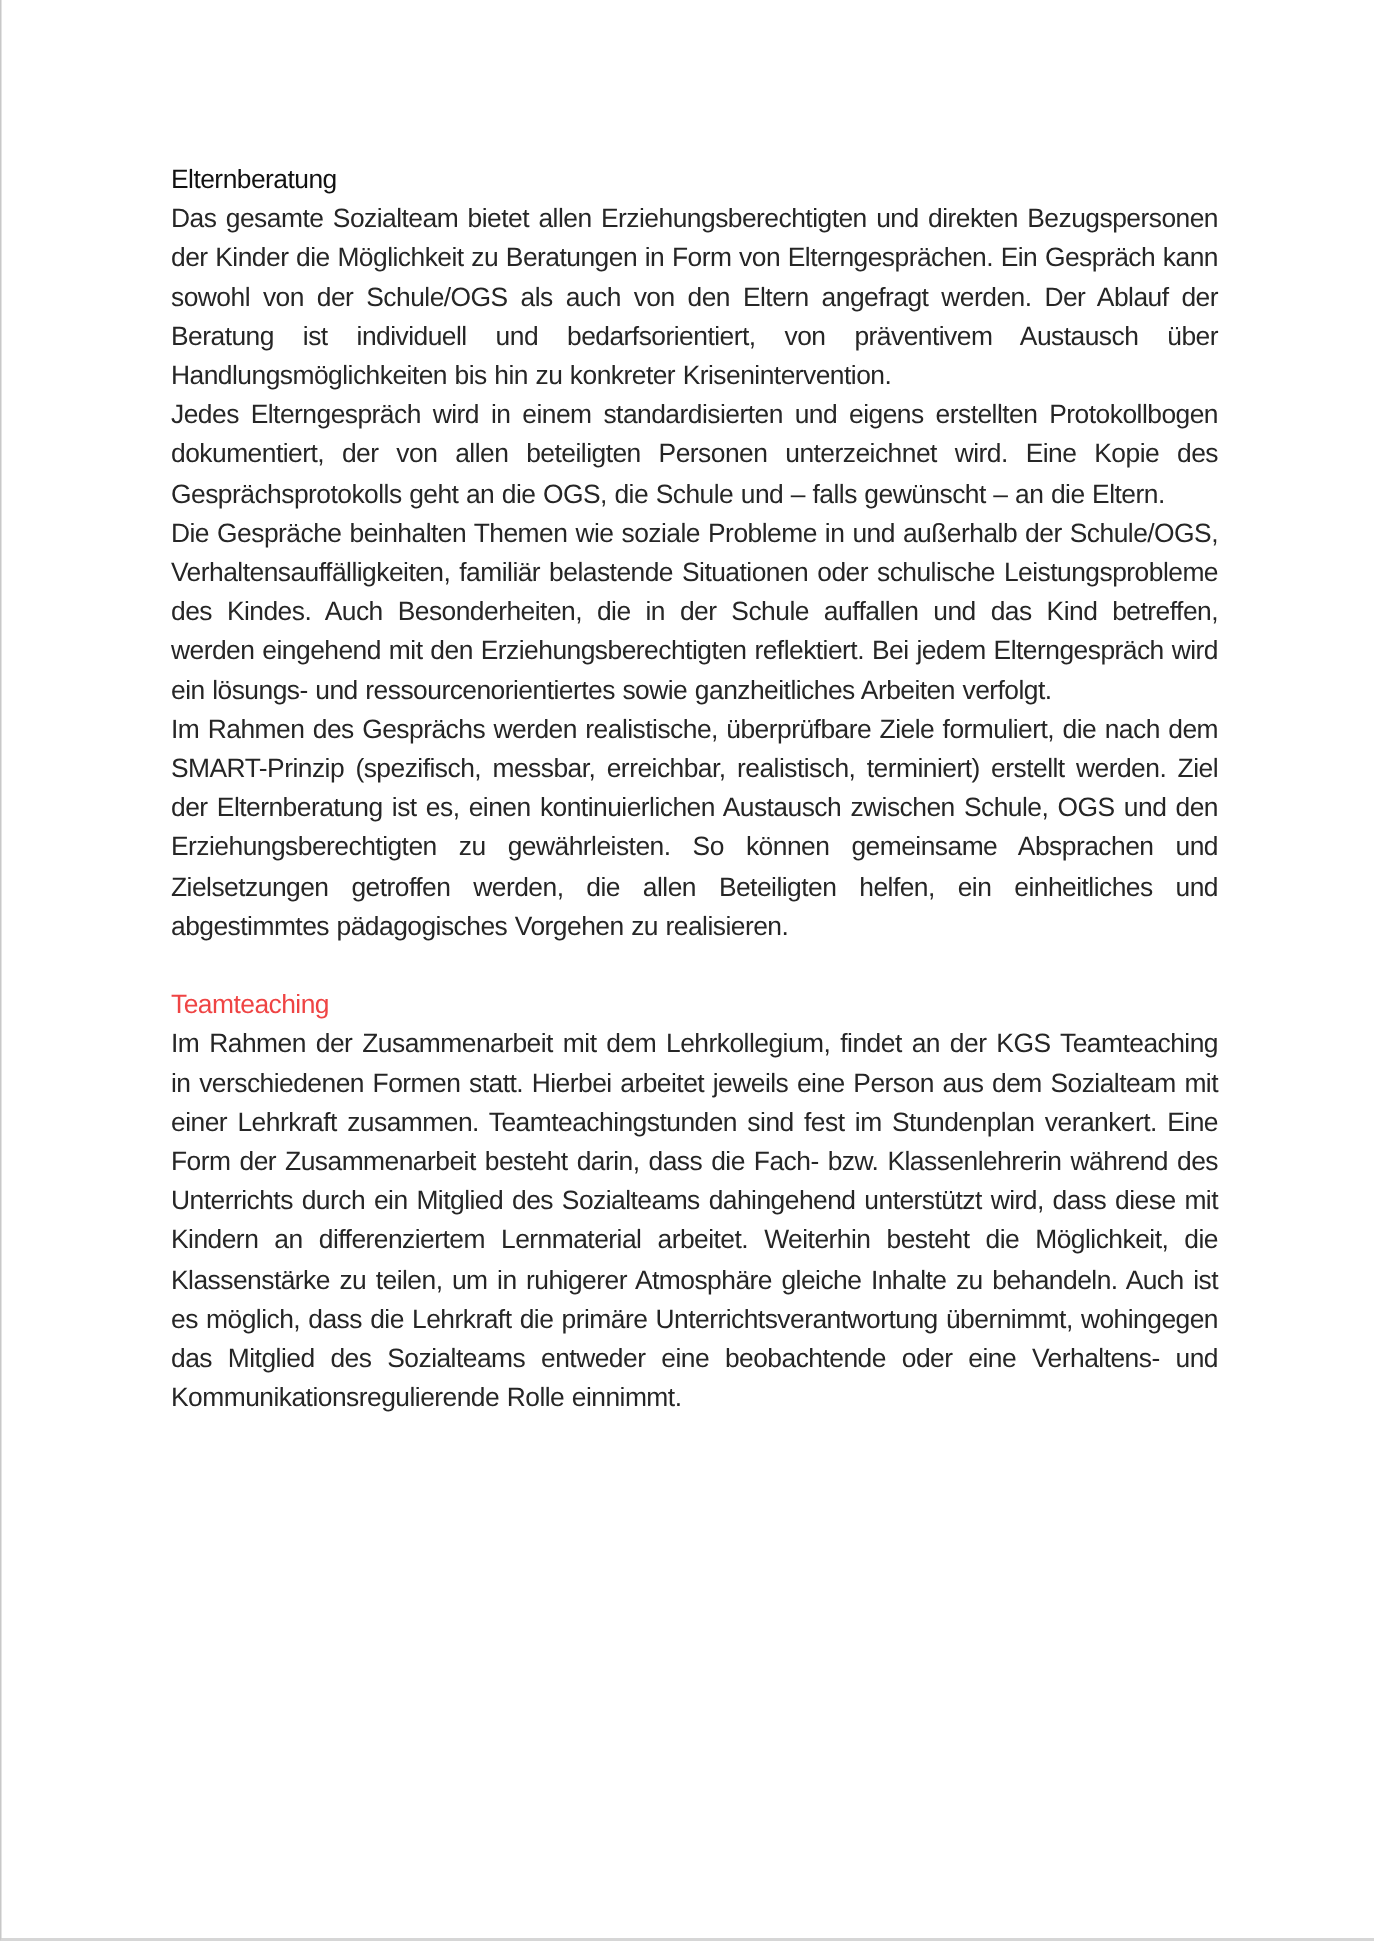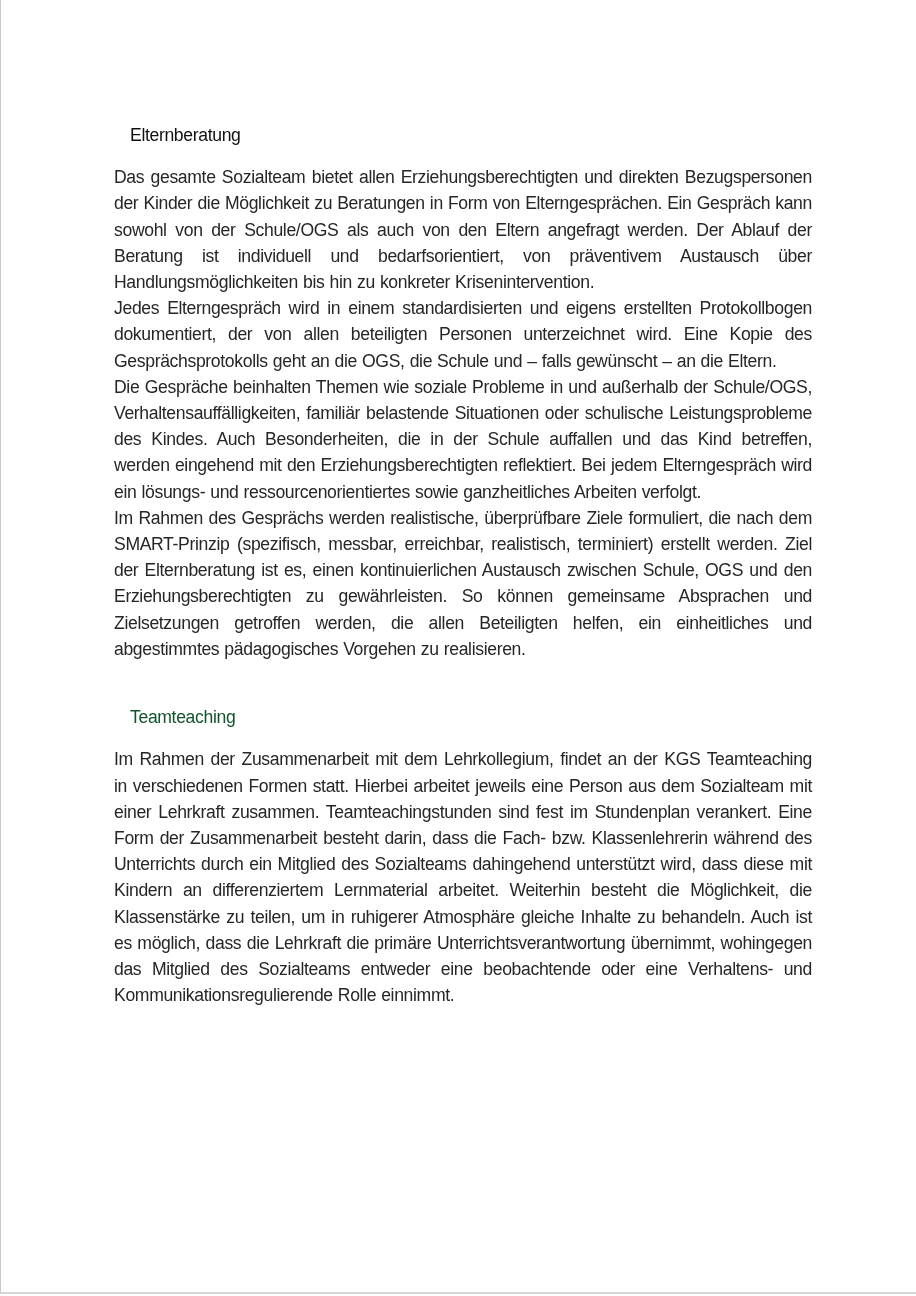--- a/index.html
+++ b/index.html
@@ -13,23 +13,23 @@
   }
   .content {
     position: absolute; left: 113px; top: 106px; width: 698px;
     font-family: "Liberation Sans", sans-serif;
     font-size: 17.6px;
     line-height: 26.2px;
     color: #262626;
     letter-spacing: -0.35px;
     word-spacing: 0.5px;
   }
-  .heading { margin: 16px; font-weight: normal; font-size: 17.6px; line-height: 26.2px; }
+  .heading { margin: 0; font-weight: normal; font-size: 17.6px; line-height: 26.2px; }
   .heading.h1 { color: #111111; }
-  .heading.h2 { color: #14532d; }
+  .heading.h2 { color: #ef4444; }
   p { margin: 0; text-align: justify; }
   .spacer { height: 26.2px; }
 </style>
 </head>
 <body>
 
 <div class="page">
   <div class="content">
 
     <div>

